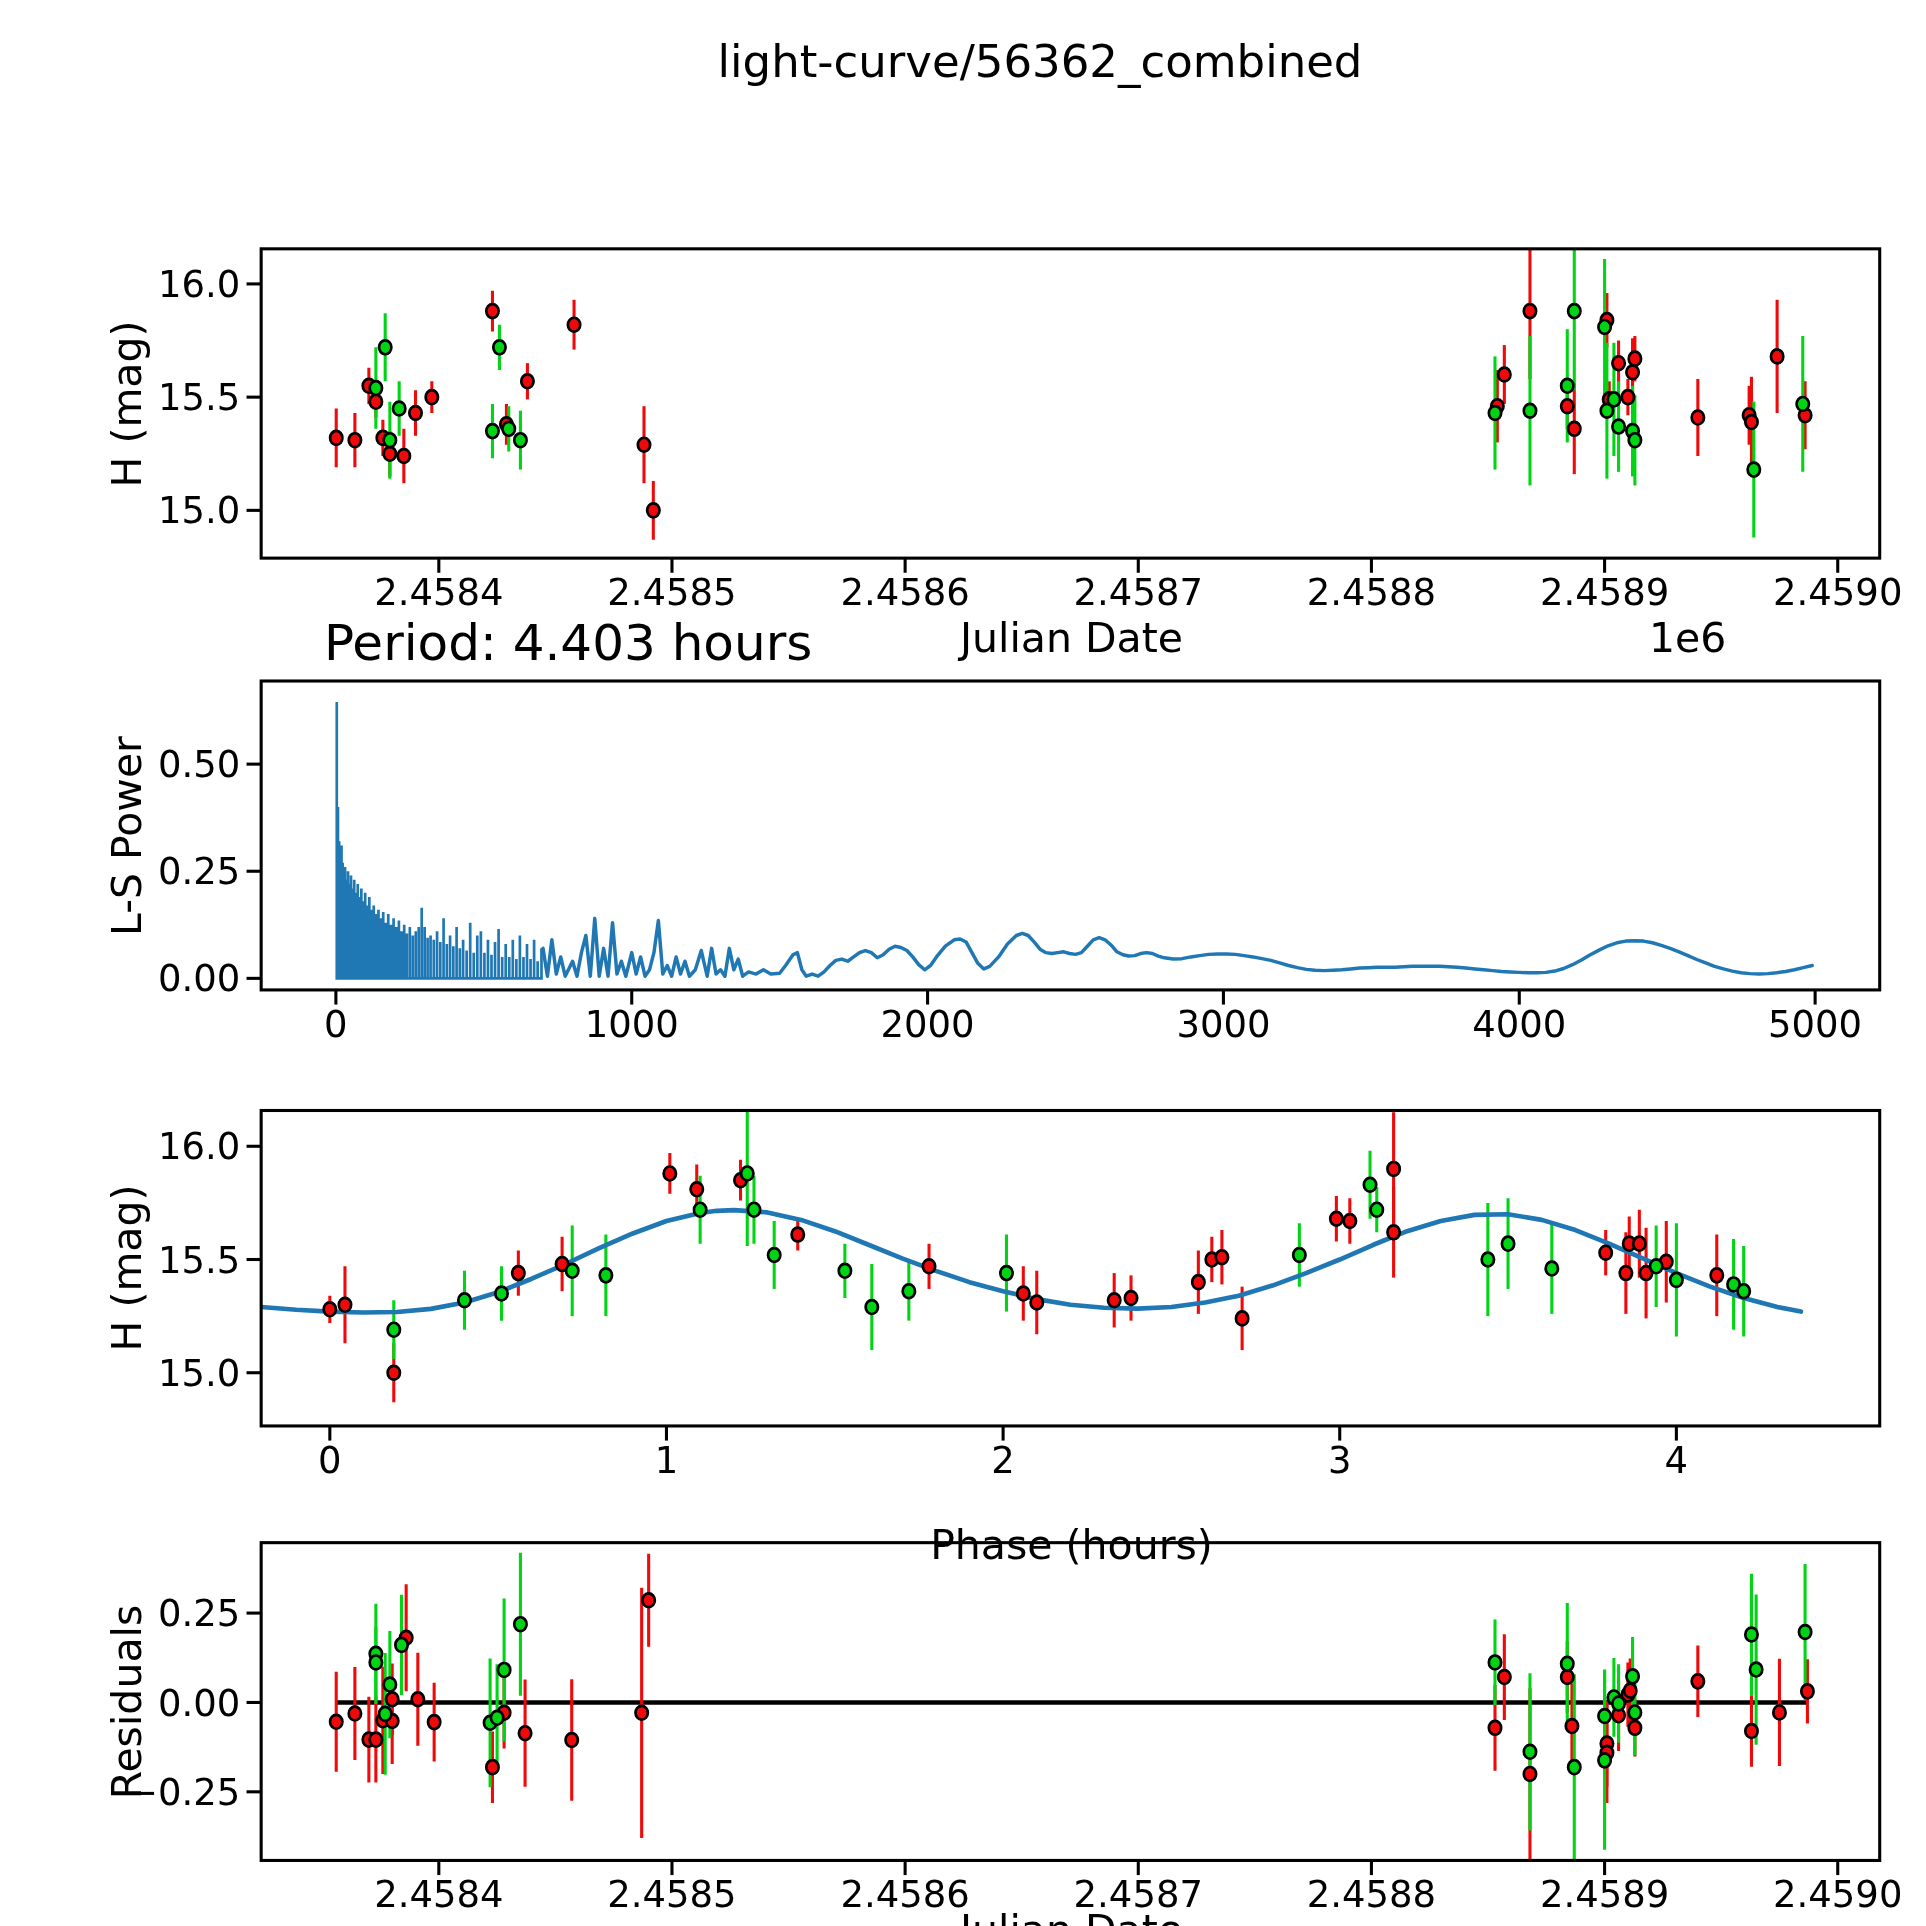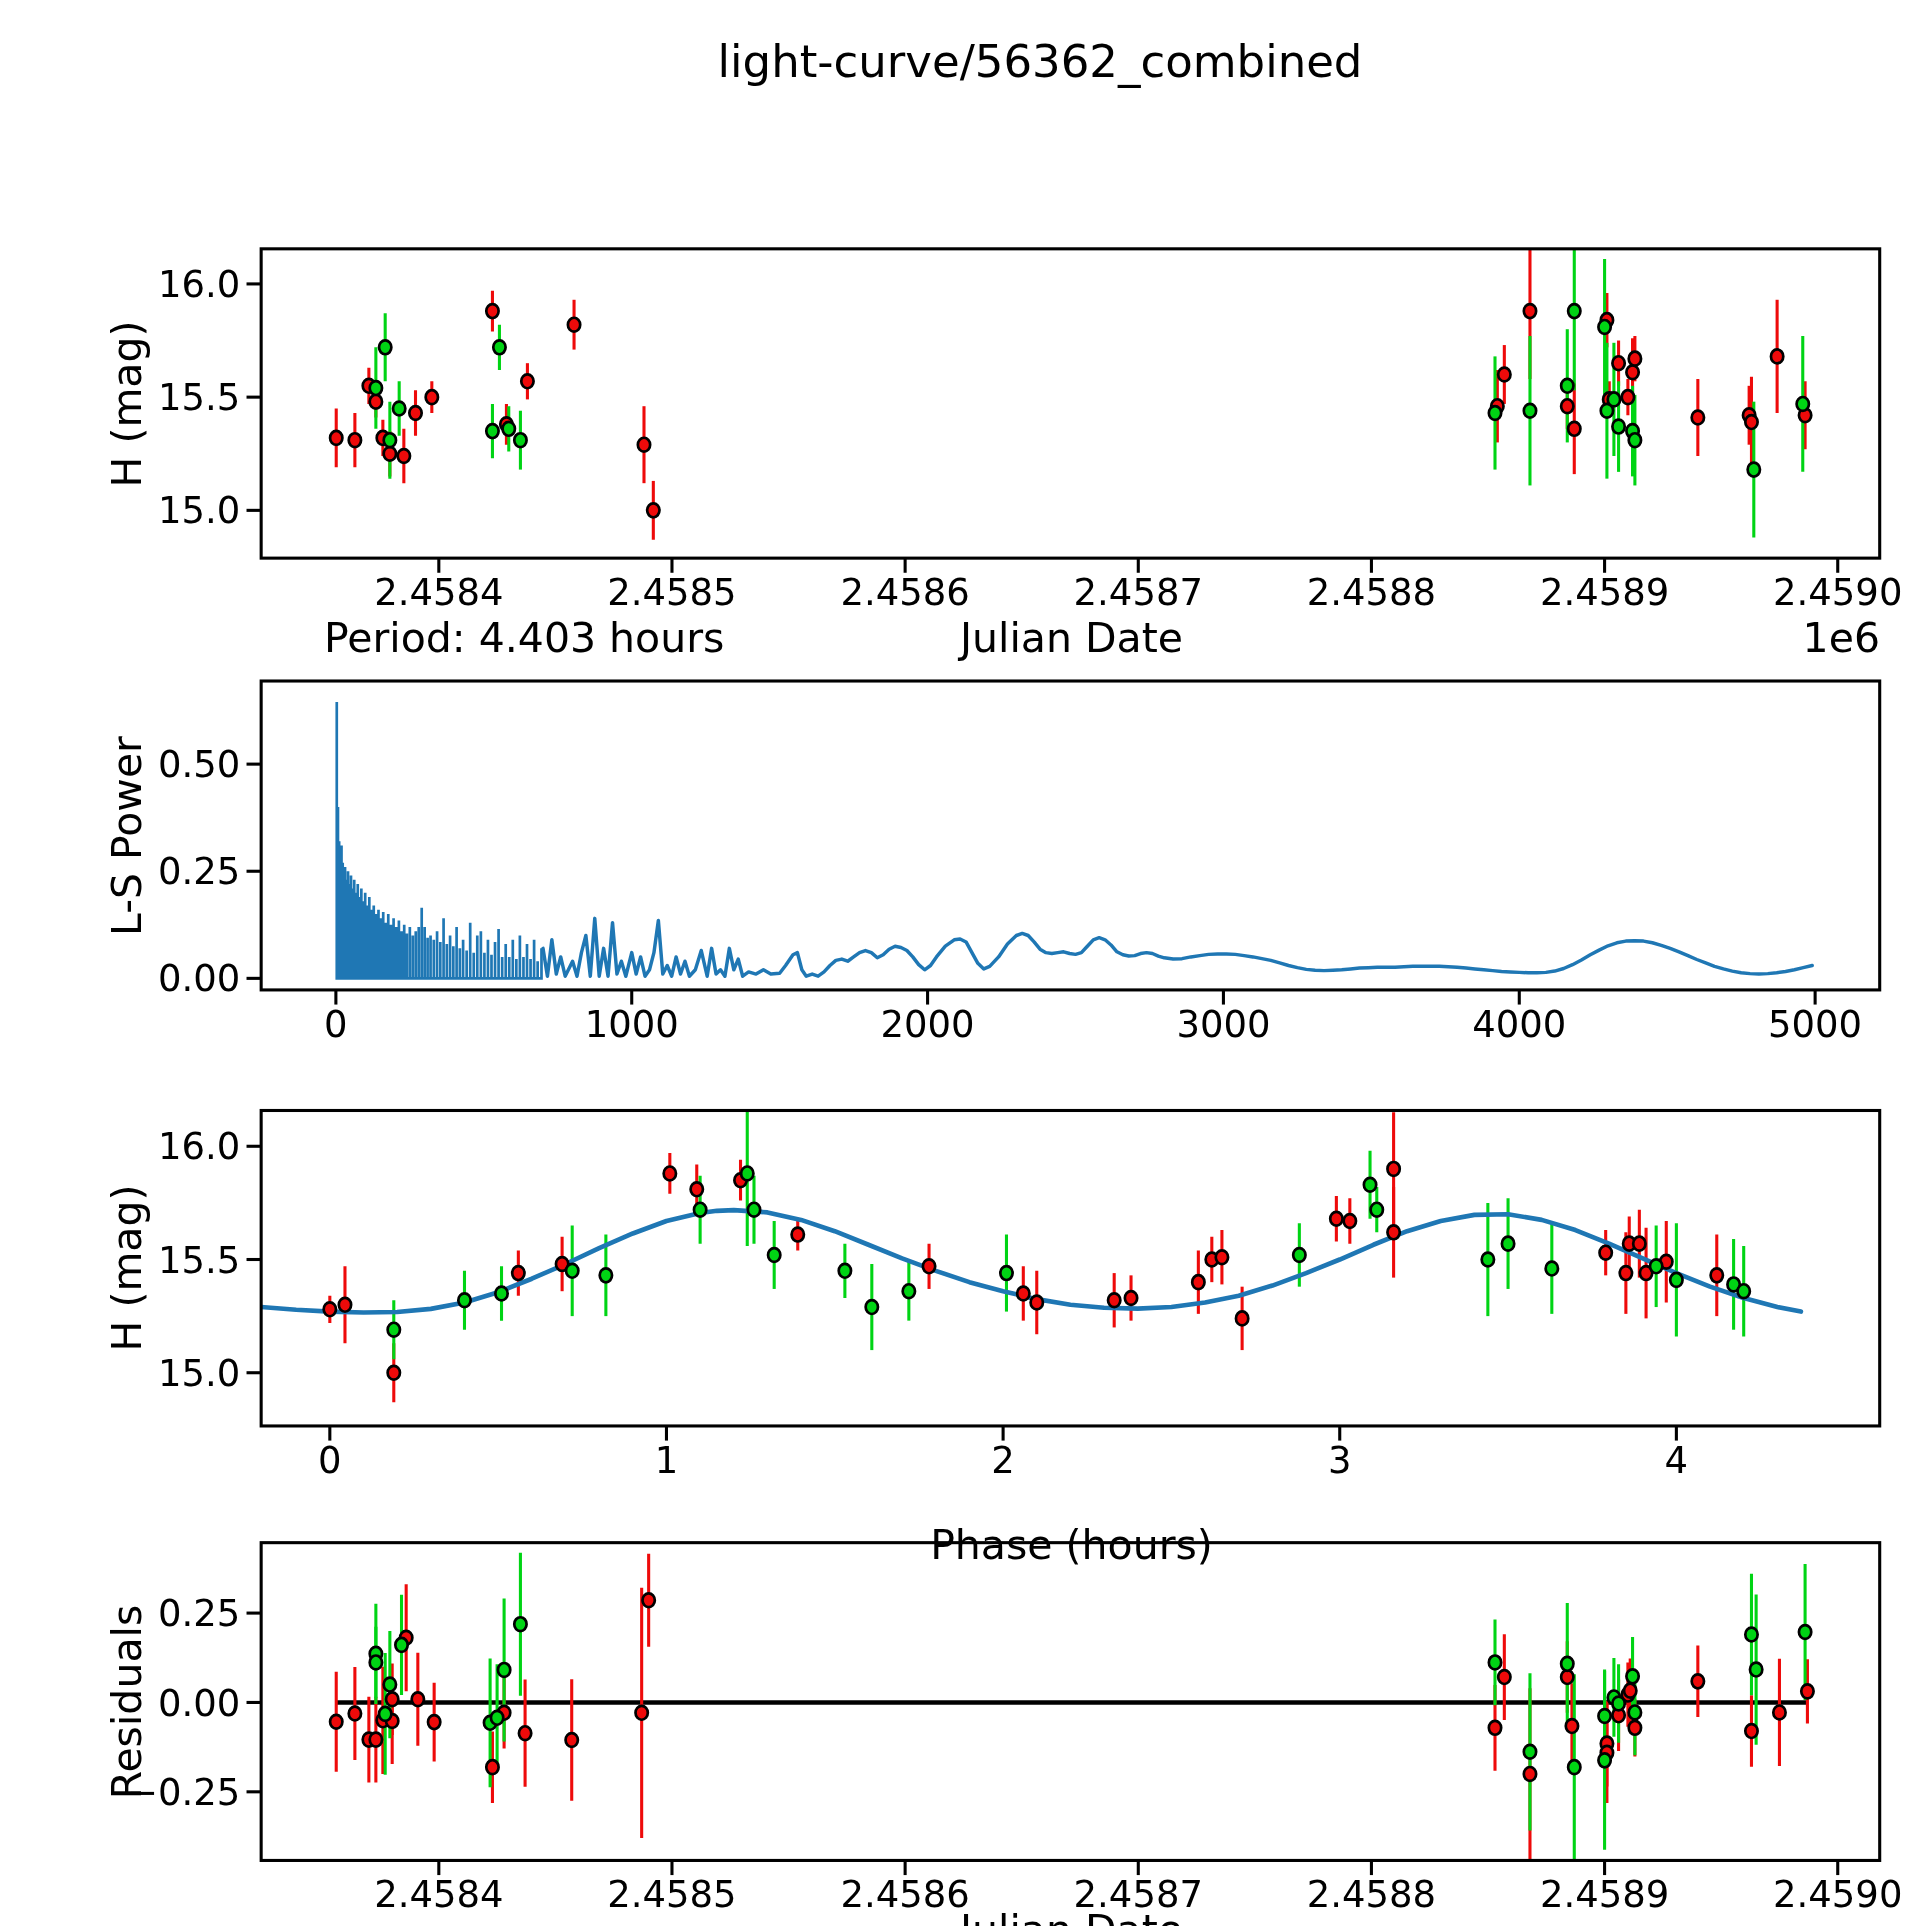--- a/index.html
+++ b/index.html
@@ -3,23 +3,23 @@
 <meta charset="utf-8">
 <style>
   html,body{margin:0;padding:0;background:#ffffff;}
   .figure{position:relative;width:2080px;height:2080px;background:#ffffff;
           font-family:"DejaVu Sans","Liberation Sans",sans-serif;color:#000;overflow:hidden;}
   .figure svg{position:absolute;left:0;top:0;}
   .lbl{position:absolute;line-height:1;white-space:nowrap;color:#000;}
   .title{left:0;width:2080px;text-align:center;top:39px;font-size:45px;}
   .xlab1,.xlab2,.xlab3,.xlab4{left:262px;width:1619px;text-align:center;font-size:41px;}
   .xlab1{top:618px;} .xlab2{top:1045px;} .xlab3{top:1485px;margin-top:40px;} .xlab4{top:1910px;}
-  .off1,.off4{left:1649px;width:231px;text-align:right;font-size:41px;}
+  .off1,.off4{left:1649px;width:231px;font-size:41px;}
   .off1{top:618px;}
-  .period{left:324px;top:618px;font-size:41px;}
+  .period{left:324px;top:618px;font-size:50px;}
   .ylab{font-size:41px;transform:translate(-50%,-50%) rotate(-90deg);}
 </style>
 </head>
 <body>
 
 <div class="figure">
   <svg width="2080" height="2080" viewBox="0 0 5400 5400" xmlns="http://www.w3.org/2000/svg">
       <g>
         <clipPath id="clip0">
           <rect x="678" y="646" width="4202" height="803"></rect>

